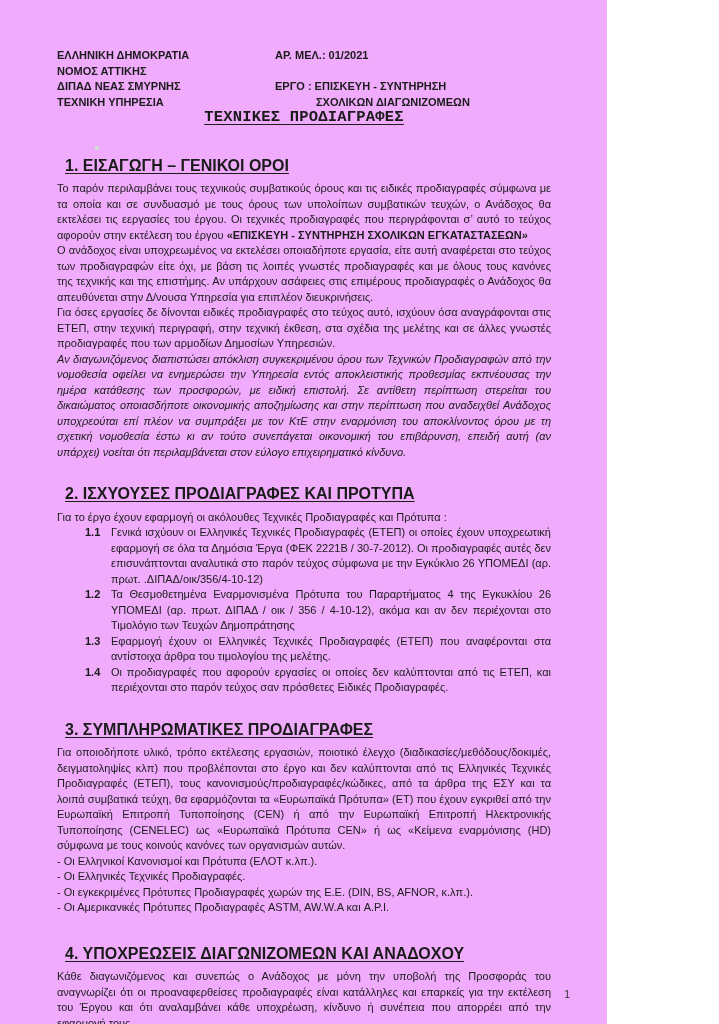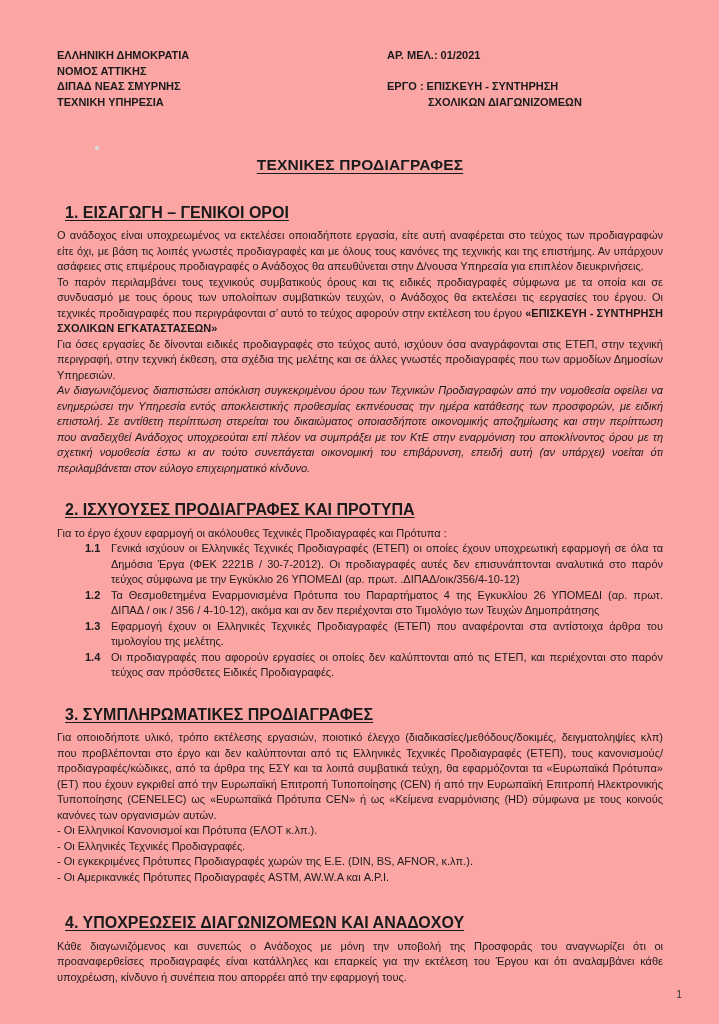--- a/index.html
+++ b/index.html
@@ -1,38 +1,38 @@
 <!DOCTYPE html>
 <html><head>
 <meta charset="utf-8">
 <style>
   html,body{margin:0;padding:0;background:#ffffff;}
   .page{
     position:relative;
-    width:719px;height:1024px;
-    background:#fca5a5;
+    width:607px;height:1024px;
+    background:#f0abfc;
     box-sizing:border-box;
     padding:48px 56px 0 57px;
     font-family:"Liberation Sans","DejaVu Sans",sans-serif;
     font-size:11px;
     line-height:15.5px;
     color:#1b1b1b;
     overflow:hidden;
   }
   .hdr{display:flex;justify-content:space-between;align-items:flex-start;}
   .hdr-left div{font-weight:700;white-space:nowrap;}
   .hdr-right{width:276px;font-weight:700;}
   .hdr-right .ref{margin-bottom:15.5px;}
   .hdr-right .proj2{padding-left:41px;}
   .doc-title{
-    margin-top:47px;
     text-align:center;
     font-size:15.5px;
     font-weight:700;
     letter-spacing:0.2px;
+    font-family:Liberation Mono, monospace;
   }
   .doc-title span{text-decoration:underline;text-underline-offset:3px;padding:0 4px;}
   .sec{margin-top:26px;}
   .sec-h{
     font-weight:700;
     text-decoration:underline;
     text-underline-offset:2px;
     margin:8px;
     font-size:16px;
   }
@@ -77,22 +77,22 @@
   </div>
 
   <div class="smudge"></div>
 
   <div class="doc-title">
     <span>ΤΕΧΝΙΚΕΣ ΠΡΟΔΙΑΓΡΑΦΕΣ</span>
   </div>
 
   <div class="sec" style="margin-top:32px;">
     <div class="sec-h">1. ΕΙΣΑΓΩΓΗ – ΓΕΝΙΚΟΙ ΟΡΟΙ</div>
+    <p><span>Το παρόν περιλαμβάνει τους τεχνικούς συμβατικούς όρους και τις ειδικές προδιαγραφές σύμφωνα με τα οποία και σε συνδυασμό με τους όρους των υπολοίπων συμβατικών τευχών, ο Ανάδοχος θα εκτελέσει τις εεργασίες του έργου. Οι τεχνικές προδιαγραφές που περιγράφονται σ’ αυτό το τεύχος αφορούν στην εκτέλεση του έργου </span><strong>«ΕΠΙΣΚΕΥΗ - ΣΥΝΤΗΡΗΣΗ ΣΧΟΛΙΚΩΝ ΕΓΚΑΤΑΣΤΑΣΕΩΝ»</strong></p>
     <p>Ο ανάδοχος είναι υποχρεωμένος να εκτελέσει οποιαδήποτε εργασία, είτε αυτή αναφέρεται στο τεύχος των προδιαγραφών είτε όχι, με βάση τις λοιπές γνωστές προδιαγραφές και με όλους τους κανόνες της τεχνικής και της επιστήμης. Αν υπάρχουν ασάφειες στις επιμέρους προδιαγραφές ο Ανάδοχος θα απευθύνεται στην Δ/νουσα Υπηρεσία για επιπλέον διευκρινήσεις.</p>
-    <p><span>Το παρόν περιλαμβάνει τους τεχνικούς συμβατικούς όρους και τις ειδικές προδιαγραφές σύμφωνα με τα οποία και σε συνδυασμό με τους όρους των υπολοίπων συμβατικών τευχών, ο Ανάδοχος θα εκτελέσει τις εεργασίες του έργου. Οι τεχνικές προδιαγραφές που περιγράφονται σ’ αυτό το τεύχος αφορούν στην εκτέλεση του έργου </span><strong>«ΕΠΙΣΚΕΥΗ - ΣΥΝΤΗΡΗΣΗ ΣΧΟΛΙΚΩΝ ΕΓΚΑΤΑΣΤΑΣΕΩΝ»</strong></p>
     <p>Για όσες εργασίες δε δίνονται ειδικές προδιαγραφές στο τεύχος αυτό, ισχύουν όσα αναγράφονται στις ΕΤΕΠ, στην τεχνική περιγραφή, στην τεχνική έκθεση, στα σχέδια της μελέτης και σε άλλες γνωστές προδιαγραφές που των αρμοδίων Δημοσίων Υπηρεσιών.</p>
     <p class="italic">Αν διαγωνιζόμενος διαπιστώσει απόκλιση συγκεκριμένου όρου των Τεχνικών Προδιαγραφών από την νομοθεσία  οφείλει να ενημερώσει την Υπηρεσία εντός αποκλειστικής προθεσμίας εκπνέουσας την ημέρα κατάθεσης των προσφορών, με ειδική επιστολή. Σε αντίθετη περίπτωση στερείται του δικαιώματος οποιασδήποτε οικονομικής αποζημίωσης και στην περίπτωση που αναδειχθεί Ανάδοχος υποχρεούται επί πλέον να συμπράξει με τον ΚτΕ στην εναρμόνιση του αποκλίνοντος όρου με τη σχετική νομοθεσία έστω κι αν τούτο συνεπάγεται οικονομική του επιβάρυνση, επειδή αυτή (αν υπάρχει) νοείται ότι περιλαμβάνεται στον εύλογο επιχειρηματικό κίνδυνο.</p>
   </div>
 
   <div class="sec">
     <div class="sec-h">2. ΙΣΧΥΟΥΣΕΣ ΠΡΟΔΙΑΓΡΑΦΕΣ ΚΑΙ ΠΡΟΤΥΠΑ</div>
     <p>Για το έργο έχουν εφαρμογή οι ακόλουθες Τεχνικές Προδιαγραφές και Πρότυπα :</p>
     <div class="num-item">
       <span class="num">1.1</span>
       <span class="itext">Γενικά ισχύουν οι Ελληνικές Τεχνικές Προδιαγραφές (ΕΤΕΠ) οι οποίες έχουν υποχρεωτική εφαρμογή σε όλα τα Δημόσια Έργα (ΦΕΚ 2221Β / 30-7-2012). Οι προδιαγραφές αυτές δεν επισυνάπτονται αναλυτικά στο παρόν τεύχος σύμφωνα με την Εγκύκλιο 26 ΥΠΟΜΕΔΙ (αρ. πρωτ. .ΔΙΠΑΔ/οικ/356/4-10-12)</span>

